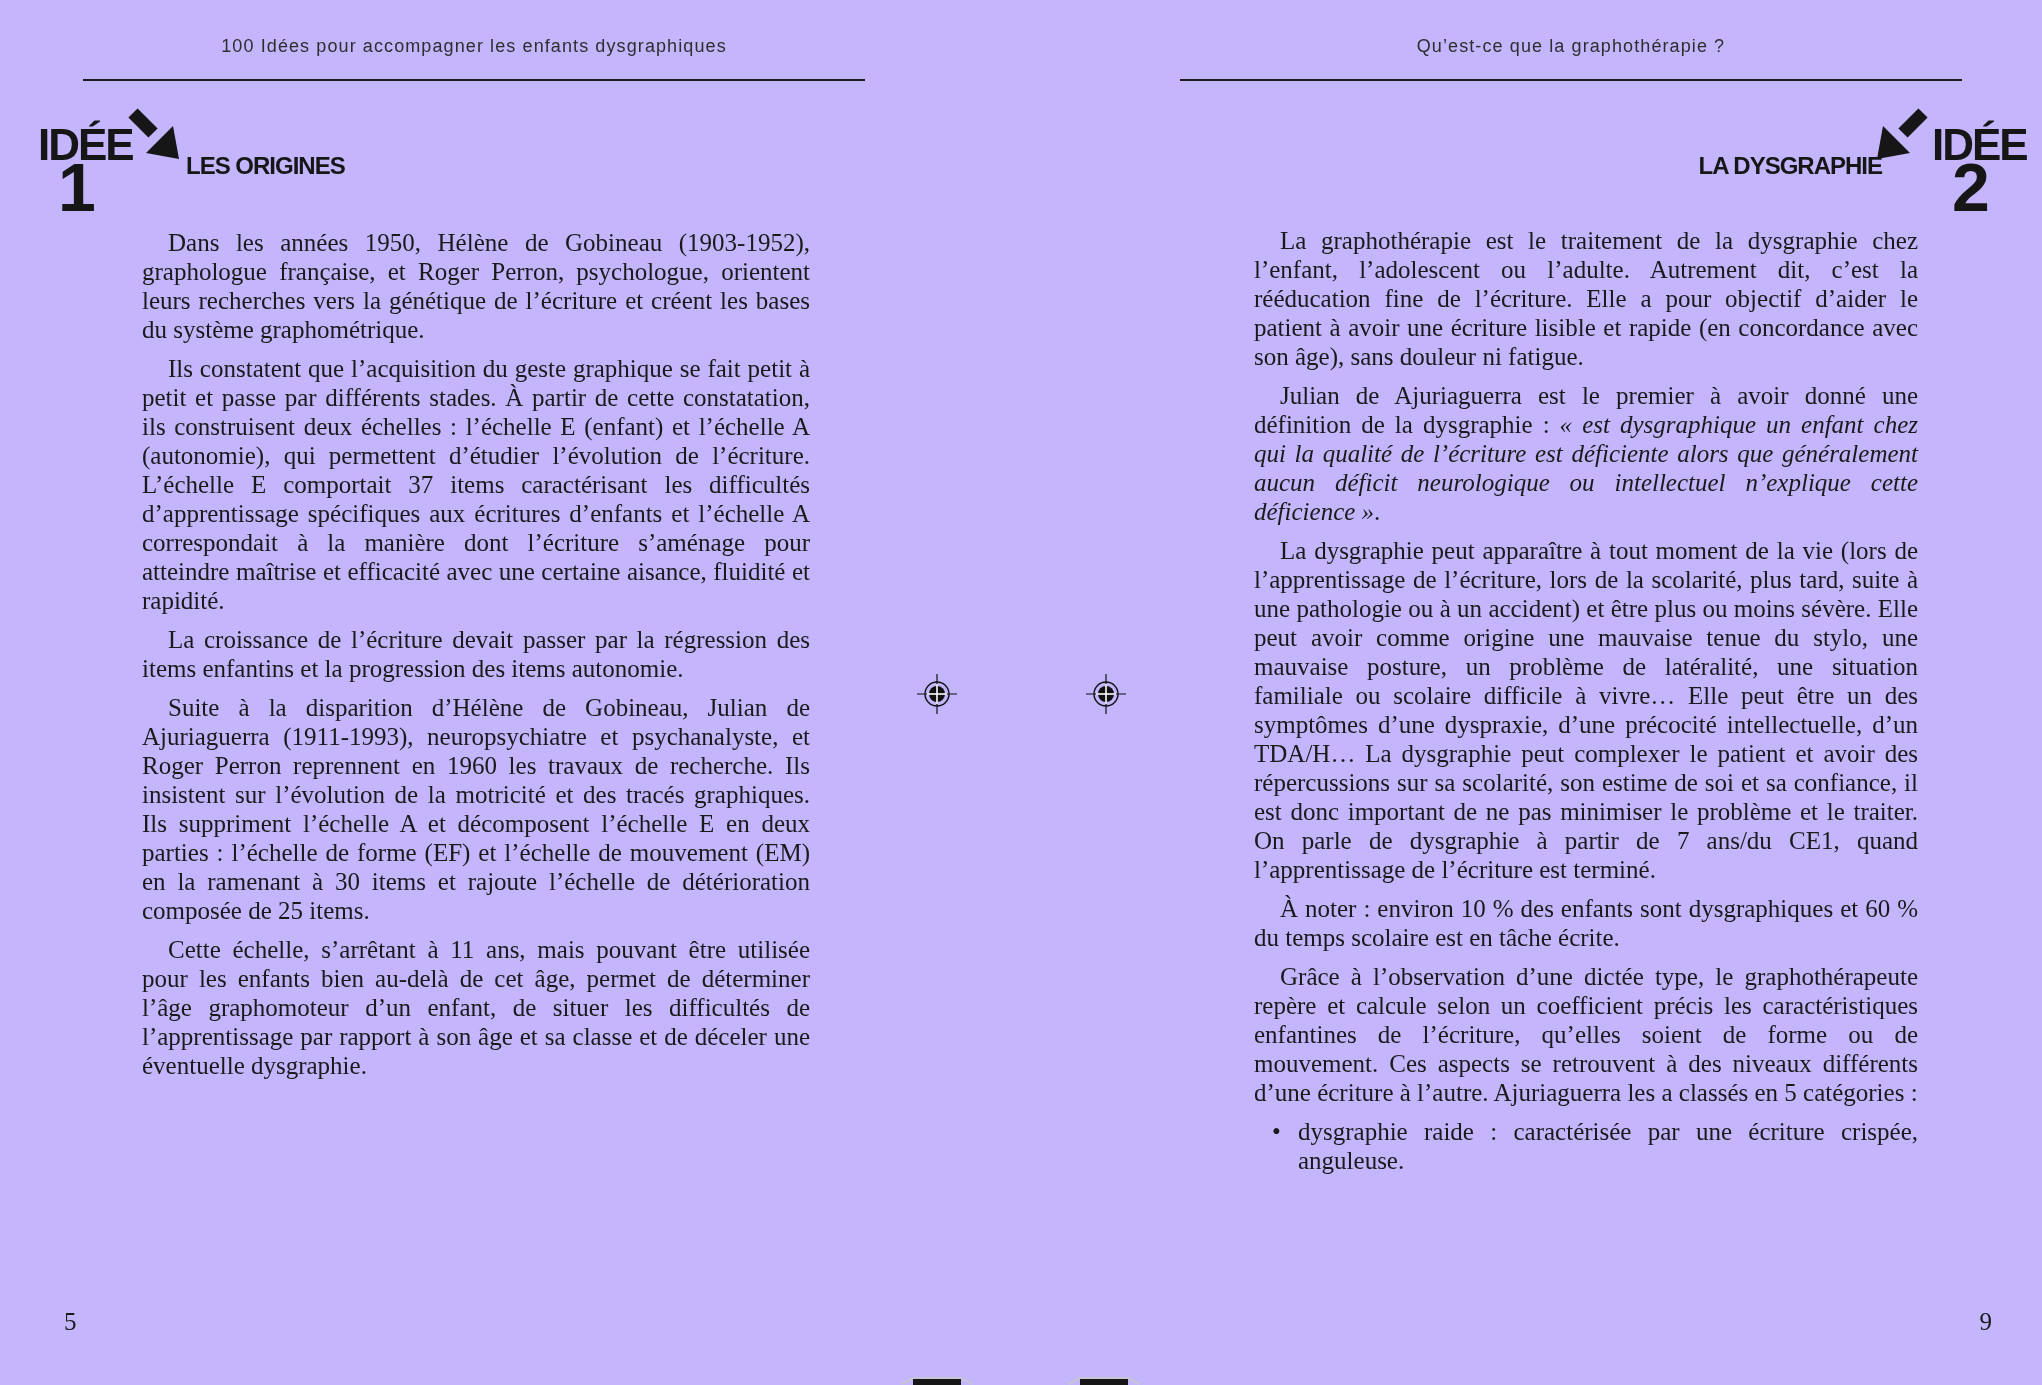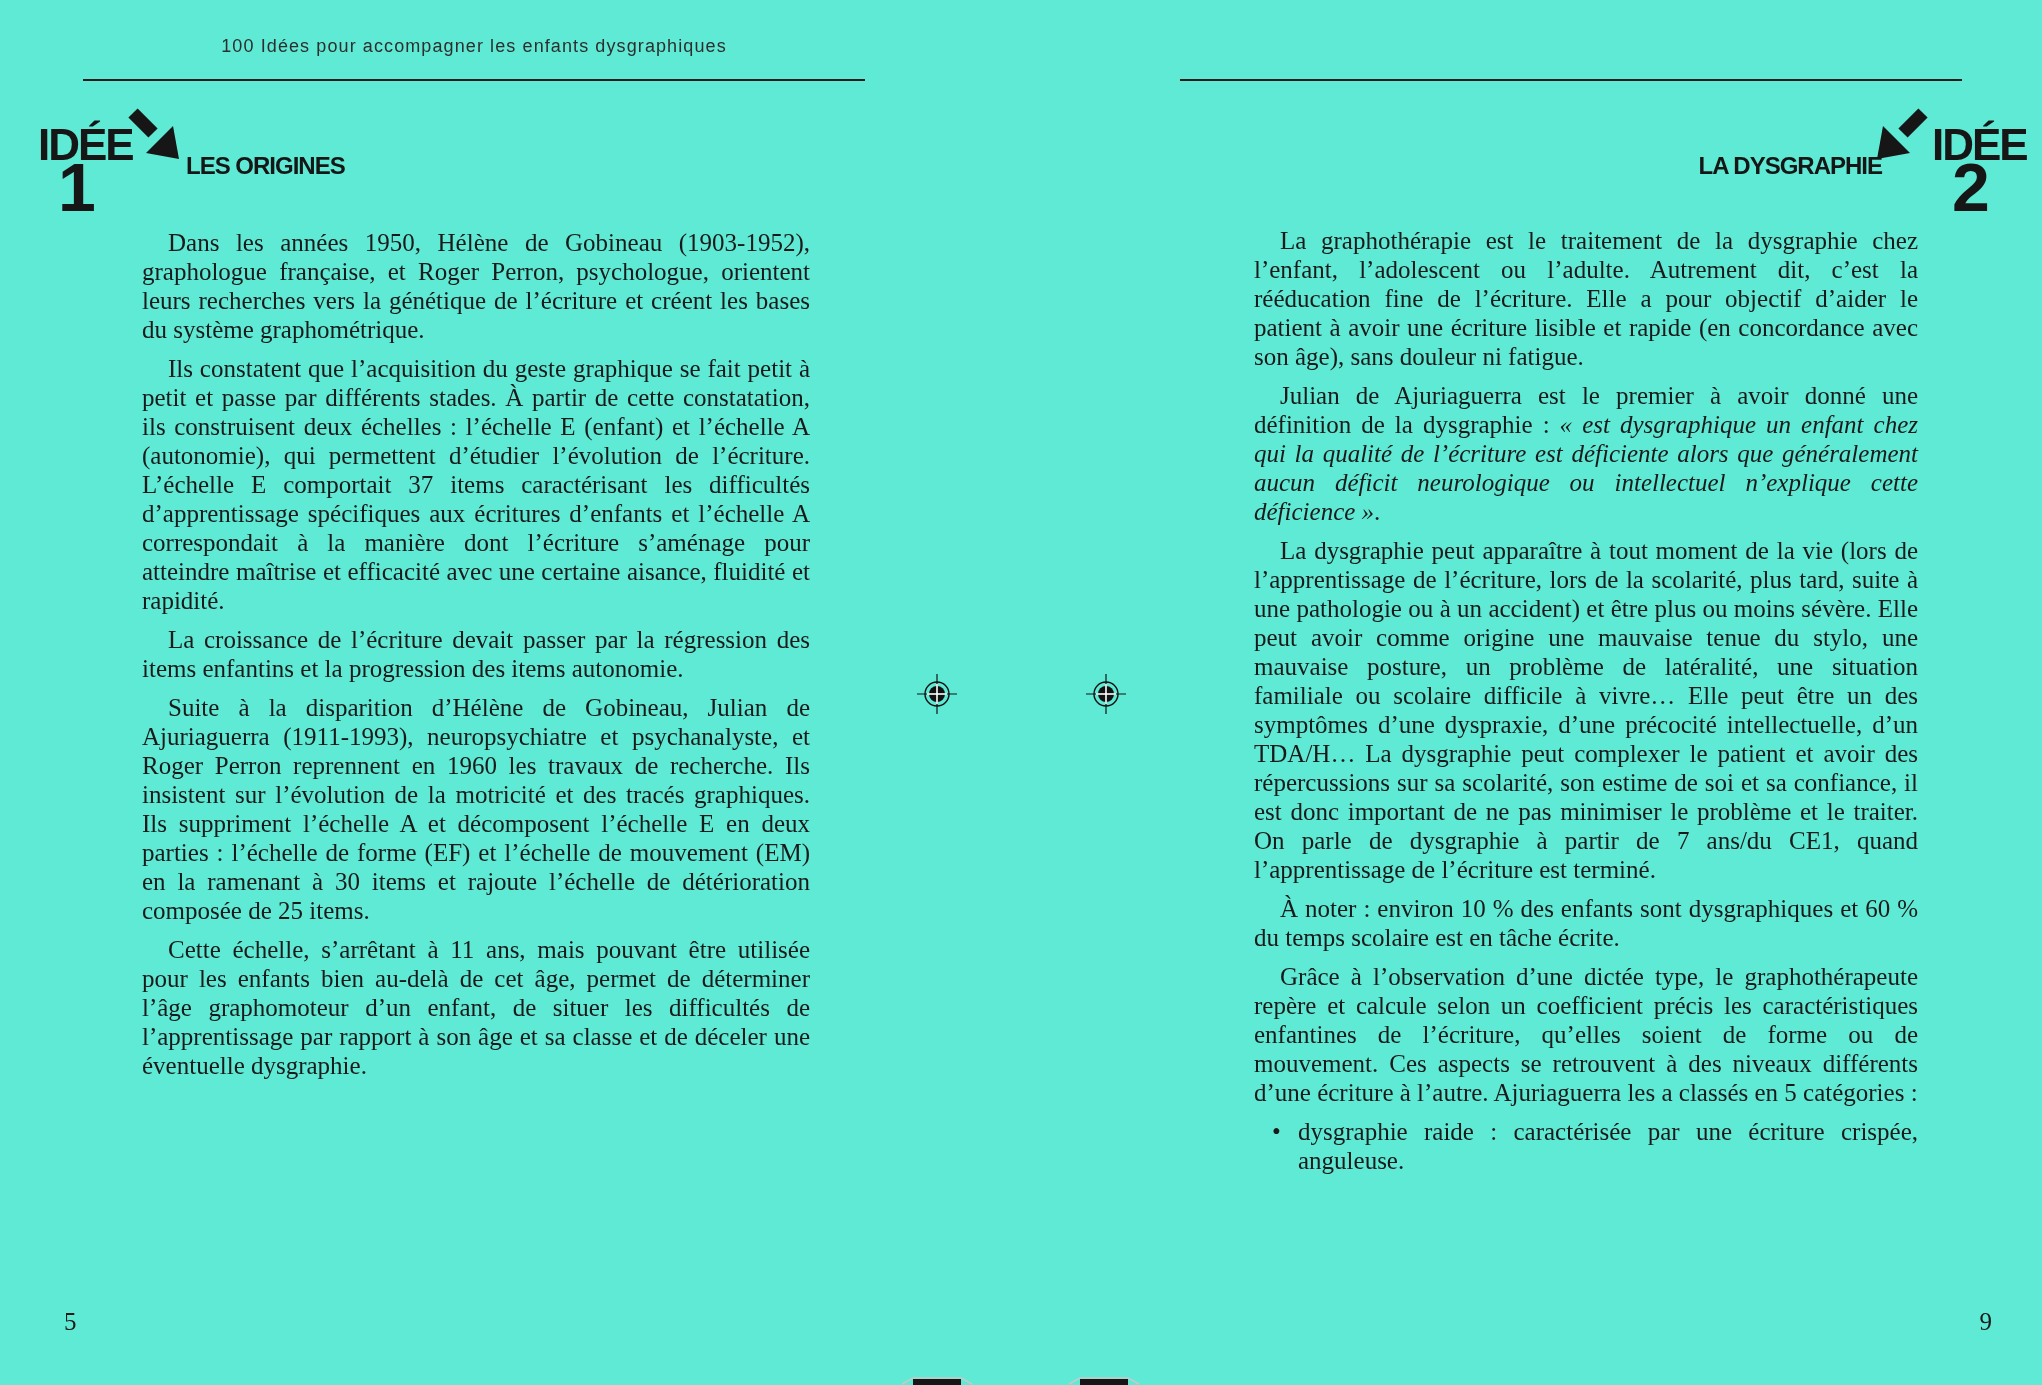--- a/index.html
+++ b/index.html
@@ -1,19 +1,19 @@
 <!DOCTYPE html>
 <html lang="fr"><head>
 <meta charset="utf-8">
 <style>
   html,body { margin:0; padding:0; background:#e8e8e8; }
   .sheet {
     position:relative;
     width:2042px; height:1385px;
-    background:#5eead4;
+    background:#c4b5fd;
     font-family:"Liberation Serif", serif;
     color:#1a1a1a;
     overflow:hidden;
   }
 
   
   .running-head {
     position:absolute; top:36px;
     font-family:"Liberation Sans", sans-serif;
     font-size:18px; letter-spacing:1.1px;
@@ -88,20 +88,21 @@
   #crop-2 { left:1068px; top:1376px; }
 </style>
 </head>
 <body>
 
 <div class="sheet">
 
   <div class="running-head" id="rh-left">100 Idées pour accompagner les enfants dysgraphiques</div>
   <div class="head-rule" id="rule-left"></div>
 
+  <div class="running-head" id="rh-right">Qu’est-ce que la graphothérapie ?</div>
   <div class="head-rule" id="rule-right"></div>
 
   <div class="idee-label" id="idee-left-label">IDÉE</div>
   <div class="idee-num" id="idee-left-num">1</div>
   <svg class="arrow" id="arrow-left" viewBox="0 0 58 58">
     <line x1="7" y1="7" x2="27" y2="27" stroke="#161616" stroke-width="13"></line>
     <polygon points="53,53 20,47 47,20" fill="#161616"></polygon>
   </svg>
   <div class="chapter-title" id="title-left">LES ORIGINES</div>
 

